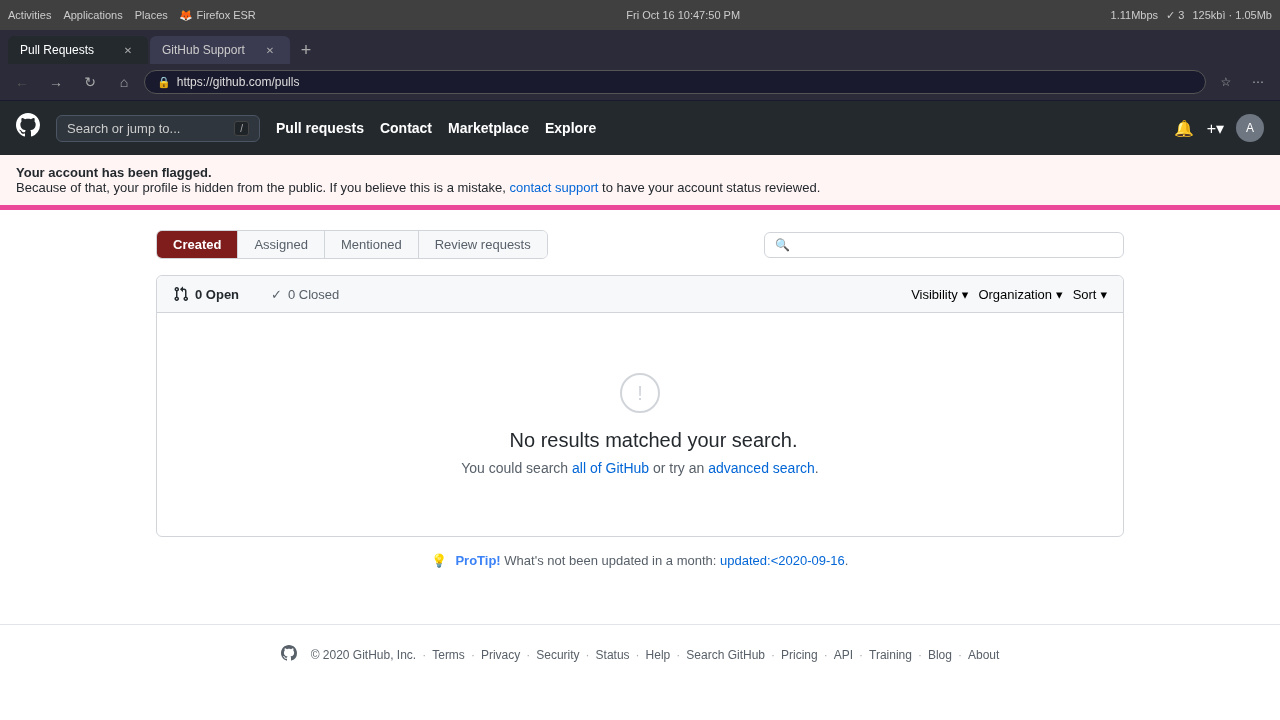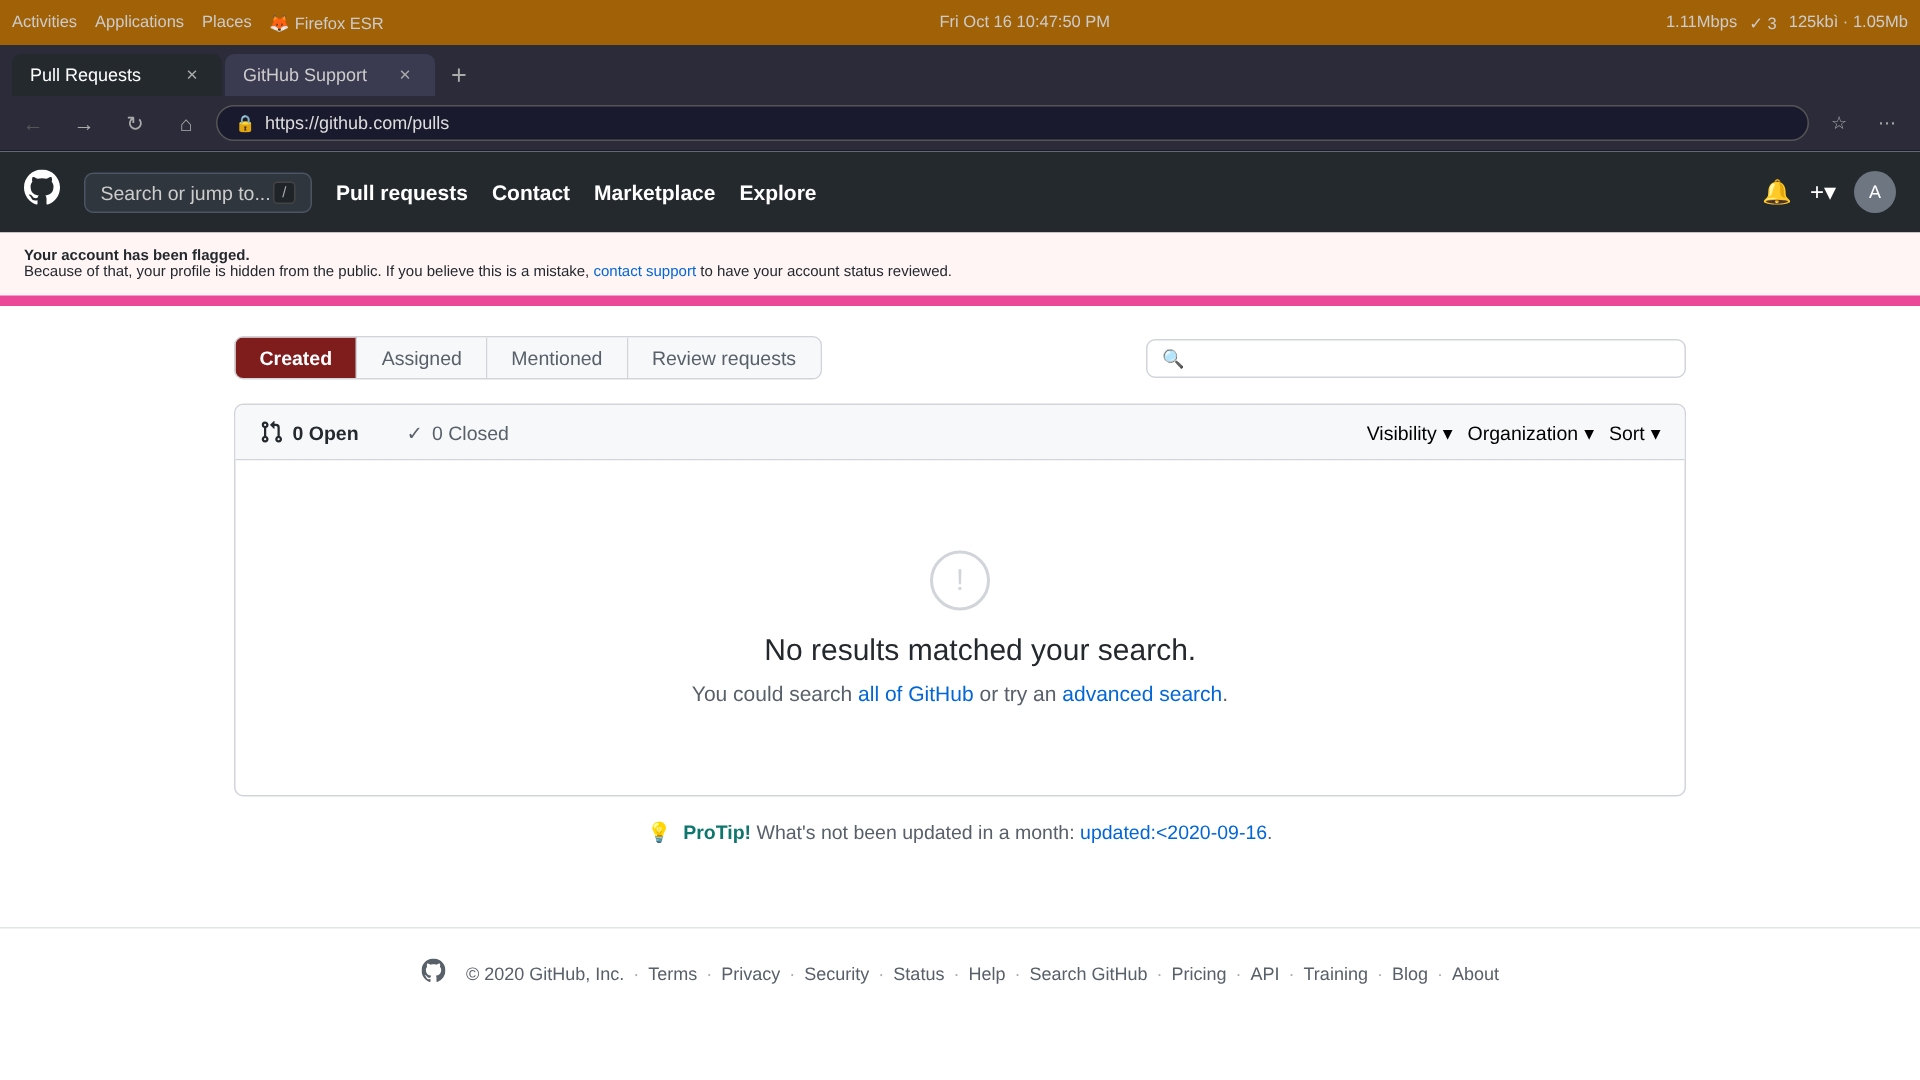--- a/index.html
+++ b/index.html
@@ -1,20 +1,20 @@
 <!DOCTYPE html>
 <html><head>
   <meta charset="utf-8">
   <style>
     * { box-sizing: border-box; margin: 0; padding: 0; }
     body { font-family: -apple-system, BlinkMacSystemFont, 'Segoe UI', Helvetica, Arial, sans-serif; font-size: 14px; background: #f6f8fa; color: #24292e; }
 
     
     .os-bar {
-      background: #a16207;
+      background: #404040;
       color: #ccc;
       font-size: 11px;
       height: 30px;
       display: flex;
       align-items: center;
       justify-content: space-between;
       padding: 12px 8px;
     }
     .os-bar-left { display: flex; gap: 12px; }
     .os-bar-center { }
@@ -124,21 +124,21 @@
     .gh-search {
       background: #2f363d;
       border: 1px solid #4b5563;
       border-radius: 6px;
       padding: 5px 10px;
       color: #ccc;
       font-size: 13px;
       display: flex;
       align-items: center;
       justify-content: space-between;
-      width: 152px;
+      width: 204px;
       cursor: pointer;
     }
     .gh-search-kbd {
       background: #1f2428;
       border: 1px solid #444;
       border-radius: 3px;
       padding: 1px 5px;
       font-size: 10px;
       color: #aaa;
     }
@@ -167,23 +167,23 @@
       background: #6e7681;
       display: flex; align-items: center; justify-content: center;
       font-size: 12px;
       color: #fff;
       cursor: pointer;
     }
 
     
     .alert-banner {
       background: #fff5f5;
-      border-bottom: 7px solid #ec4899;
+      border-bottom: 5px solid #ec4899;
       padding: 10px 16px;
-      font-size: 10px;
+      font-size: 13px;
       color: #24292e;
     }
     .alert-banner strong { font-weight: 600; }
     .alert-banner a { color: #0366d6; text-decoration: none; }
 
     
     .main-content {
       max-width: 1000px;
       margin: 20px auto;
       padding: 0 16px;
@@ -313,21 +313,21 @@
       text-decoration: none;
     }
 
     
     .protip {
       text-align: center;
       padding: 16px;
       font-size: 13px;
       color: #586069;
     }
-    .protip strong { color: #0f766e; }
+    .protip strong { color: #3b82f6; }
     .protip a { color: #0366d6; text-decoration: none; }
     .protip-icon { margin-right: 4px; }
 
     
     .gh-footer {
       margin-top: 40px;
       padding: 20px 16px 40px;
       display: flex;
       align-items: center;
       justify-content: center;

